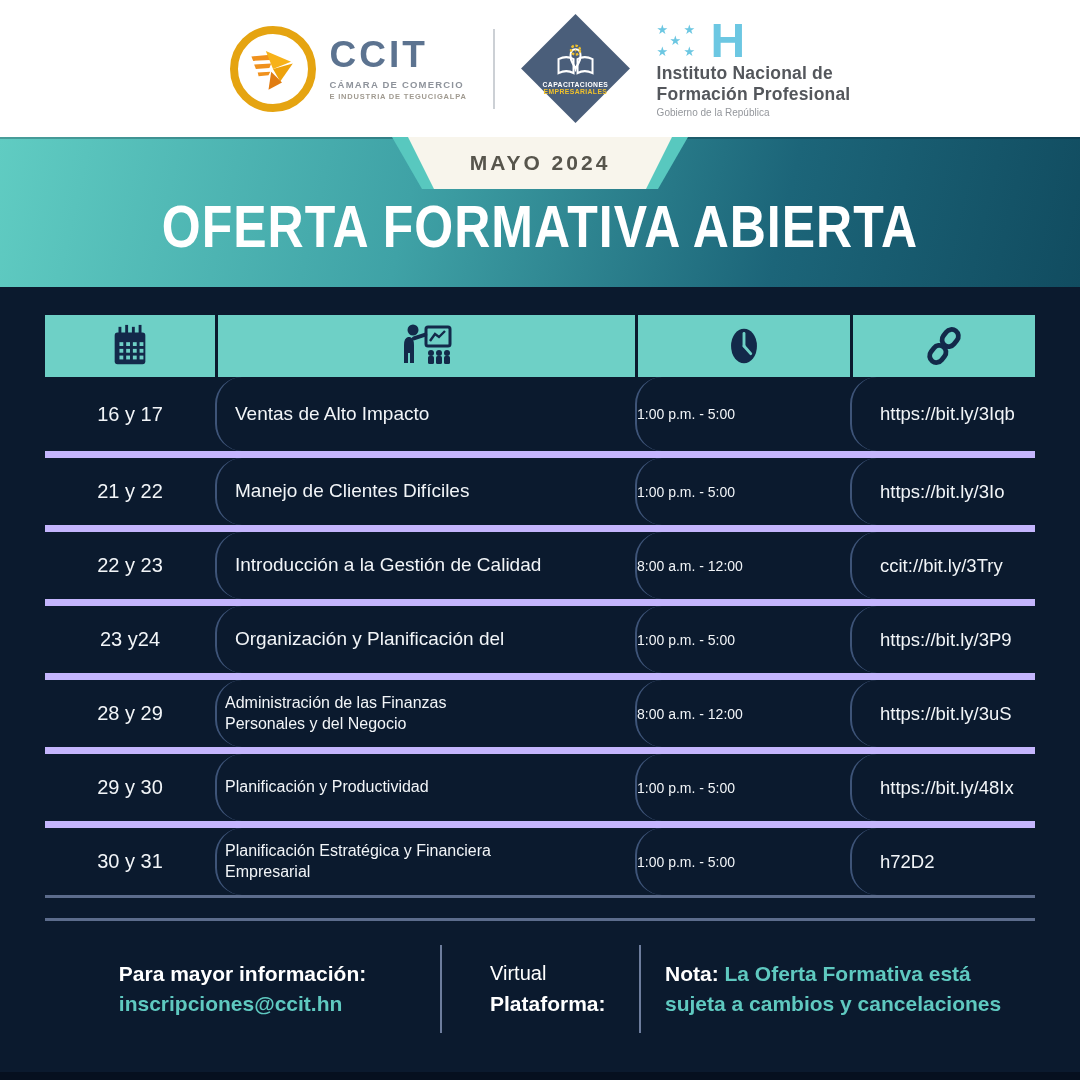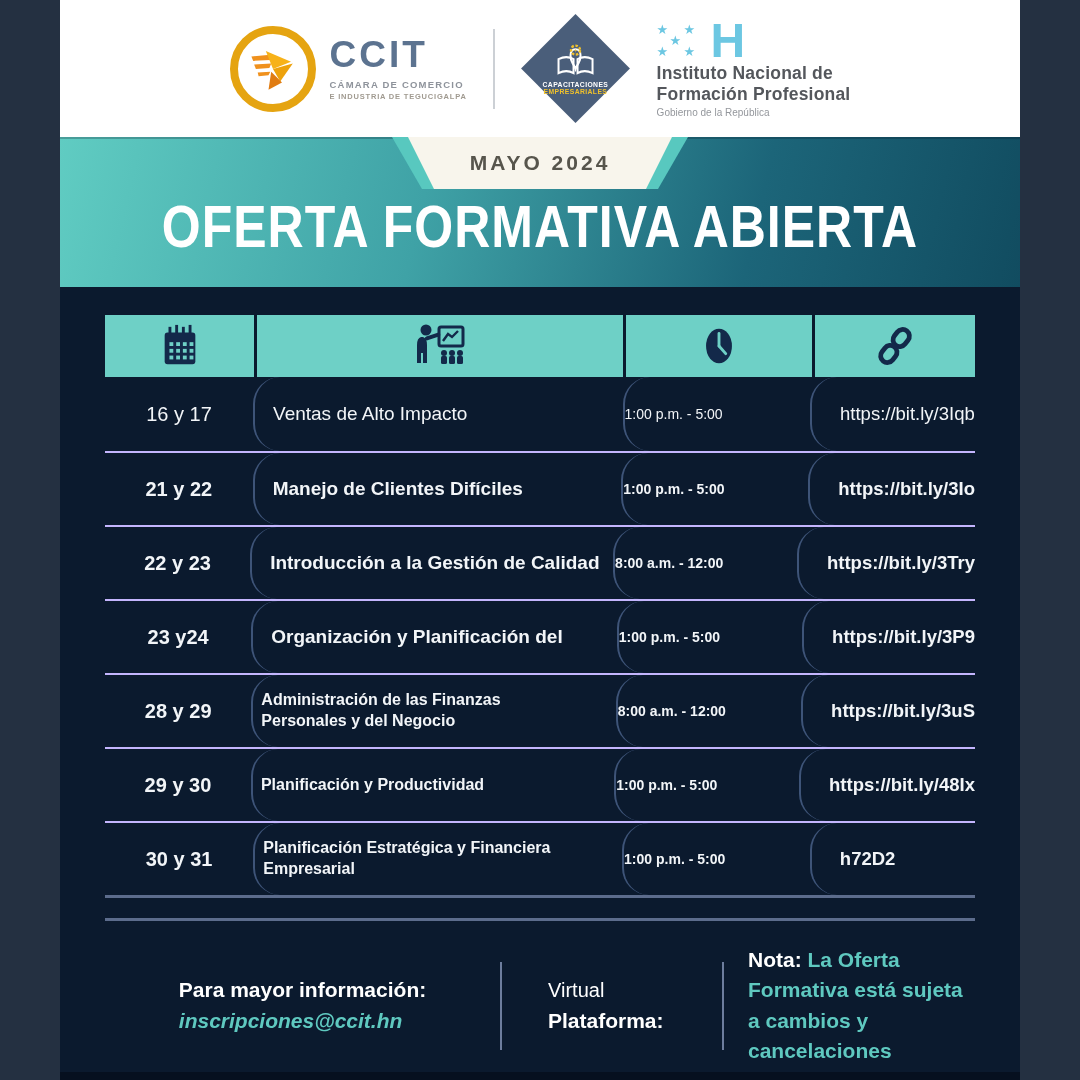--- a/index.html
+++ b/index.html
@@ -1,19 +1,19 @@
 <!DOCTYPE html>
 <html><head>
 <meta charset="utf-8">
 <style>
   * { margin:0; padding:0; box-sizing:border-box; }
   html,body { background:#243041; }
   body { font-family:"Liberation Sans", sans-serif; }
   .poster{
-    position:relative; width:960px; height:1080px; margin:0 auto;
+    position:relative; width:1080px; height:1080px; margin:0 auto;
     background:#0b1a2e; overflow:hidden;
   }
   
   .white-header{
     height:137px; background:#ffffff;
     display:flex; align-items:center; justify-content:center; gap:26px;
   }
   .ccit-logo{ display:flex; align-items:center; gap:14px; }
   .ccit-ring{
     width:86px; height:86px; border-radius:50%;
@@ -66,37 +66,37 @@
     transform:scaleY(1.18); transform-origin:top;
   }
   
   .table{ margin:28px 45px 0; }
   .thead{ display:flex; height:62px; background:#6ed0c6; }
   .th{ display:flex; align-items:center; justify-content:center; }
   .th + .th{ border-left:3px solid #0b1a2e; }
   .c1{ width:170px; } .c2{ width:420px; } .c3{ width:215px; } .c4{ width:185px; }
   .tbody{ border-bottom:3px solid #5c6c8c; }
   .trow{ display:flex; min-height:74px; }
-  .trow + .trow{ border-top:2px solid #c4b5fd;font-weight:bold; }
+  .trow + .trow{ border-top:7px solid #c4b5fd; }
   .td{ display:flex; align-items:center; color:#f2f5f8; }
   .td + .td{ border-left:2px solid #3e5478;border-radius:27px; }
   .td-dates{ justify-content:center; font-size:20px; }
   .td-course{ padding-left:18px; padding-right:10px; font-size:19px; white-space:pre-line; line-height:1.3; }
   .trow.alt .td-course{ font-size:16px;padding-left:8px; }
   .td-time{ font-size:14px; }
   .td-link{ padding-left:28px; font-size:18.5px; }
   .sep{ height:3px; background:#5c6c8c; margin:20px 45px 0; }
   
   .footer{ display:flex; align-items:center; margin:24px 45px 0; }
   .f1{ width:395px; display:flex; justify-content:center; }
   .f1 .block{ line-height:1.45; }
   .f-label{ font-size:21px; font-weight:700; color:#ffffff; }
-  .f-teal{ font-size:21px; font-weight:700; color:#5fc9c0;font-style:italic; }
+  .f-teal{ font-size:21px; font-weight:700; color:#5fc9c0; }
   .fdiv{ width:2px; height:88px; background:#6d7d9d; }
-  .f2{ width:197px; padding-left:23px; line-height:1.5;margin-left:23px; }
+  .f2{ width:197px; padding-left:48px; line-height:1.5; }
   .f2 .mode{ font-size:20px; font-weight:400; color:#ffffff; }
   .f2 .plabel{ font-size:21px; font-weight:700; color:#ffffff; }
   .f2 .pvalue{ font-size:22px; font-weight:700; color:#5fc9c0; }
   .f3{ flex:1; padding-left:24px; font-size:21px; font-weight:700; line-height:1.45; max-width:380px; }
   .f3 .note-label{ color:#ffffff; }
   .f3 .note-text{ color:#5fc9c0; }
   .bottom-strip{ position:absolute; bottom:0; left:0; width:100%; height:8px; background:#06101f; }
 </style>
 </head>
 <body>
@@ -236,21 +236,21 @@
       <div class="trow">
         <div class="td td-dates c1">21 y 22</div>
         <div class="td td-course c2">Manejo de Clientes Difíciles</div>
         <div class="td td-time c3">1:00 p.m. - 5:00</div>
         <div class="td td-link c4">https://bit.ly/3Io</div>
       </div>
       <div class="trow">
         <div class="td td-dates c1">22 y 23</div>
         <div class="td td-course c2">Introducción a la Gestión de Calidad</div>
         <div class="td td-time c3">8:00 a.m. - 12:00</div>
-        <div class="td td-link c4">https://bit.ly/3Try</div>
+        <div class="td td-link c4">ccit://bit.ly/3Try</div>
       </div>
       <div class="trow">
         <div class="td td-dates c1">23 y24</div>
         <div class="td td-course c2">Organización y Planificación del</div>
         <div class="td td-time c3">1:00 p.m. - 5:00</div>
         <div class="td td-link c4">https://bit.ly/3P9</div>
       </div>
       <div class="trow alt">
         <div class="td td-dates c1">28 y 29</div>
         <div class="td td-course c2">Administración de las Finanzas

